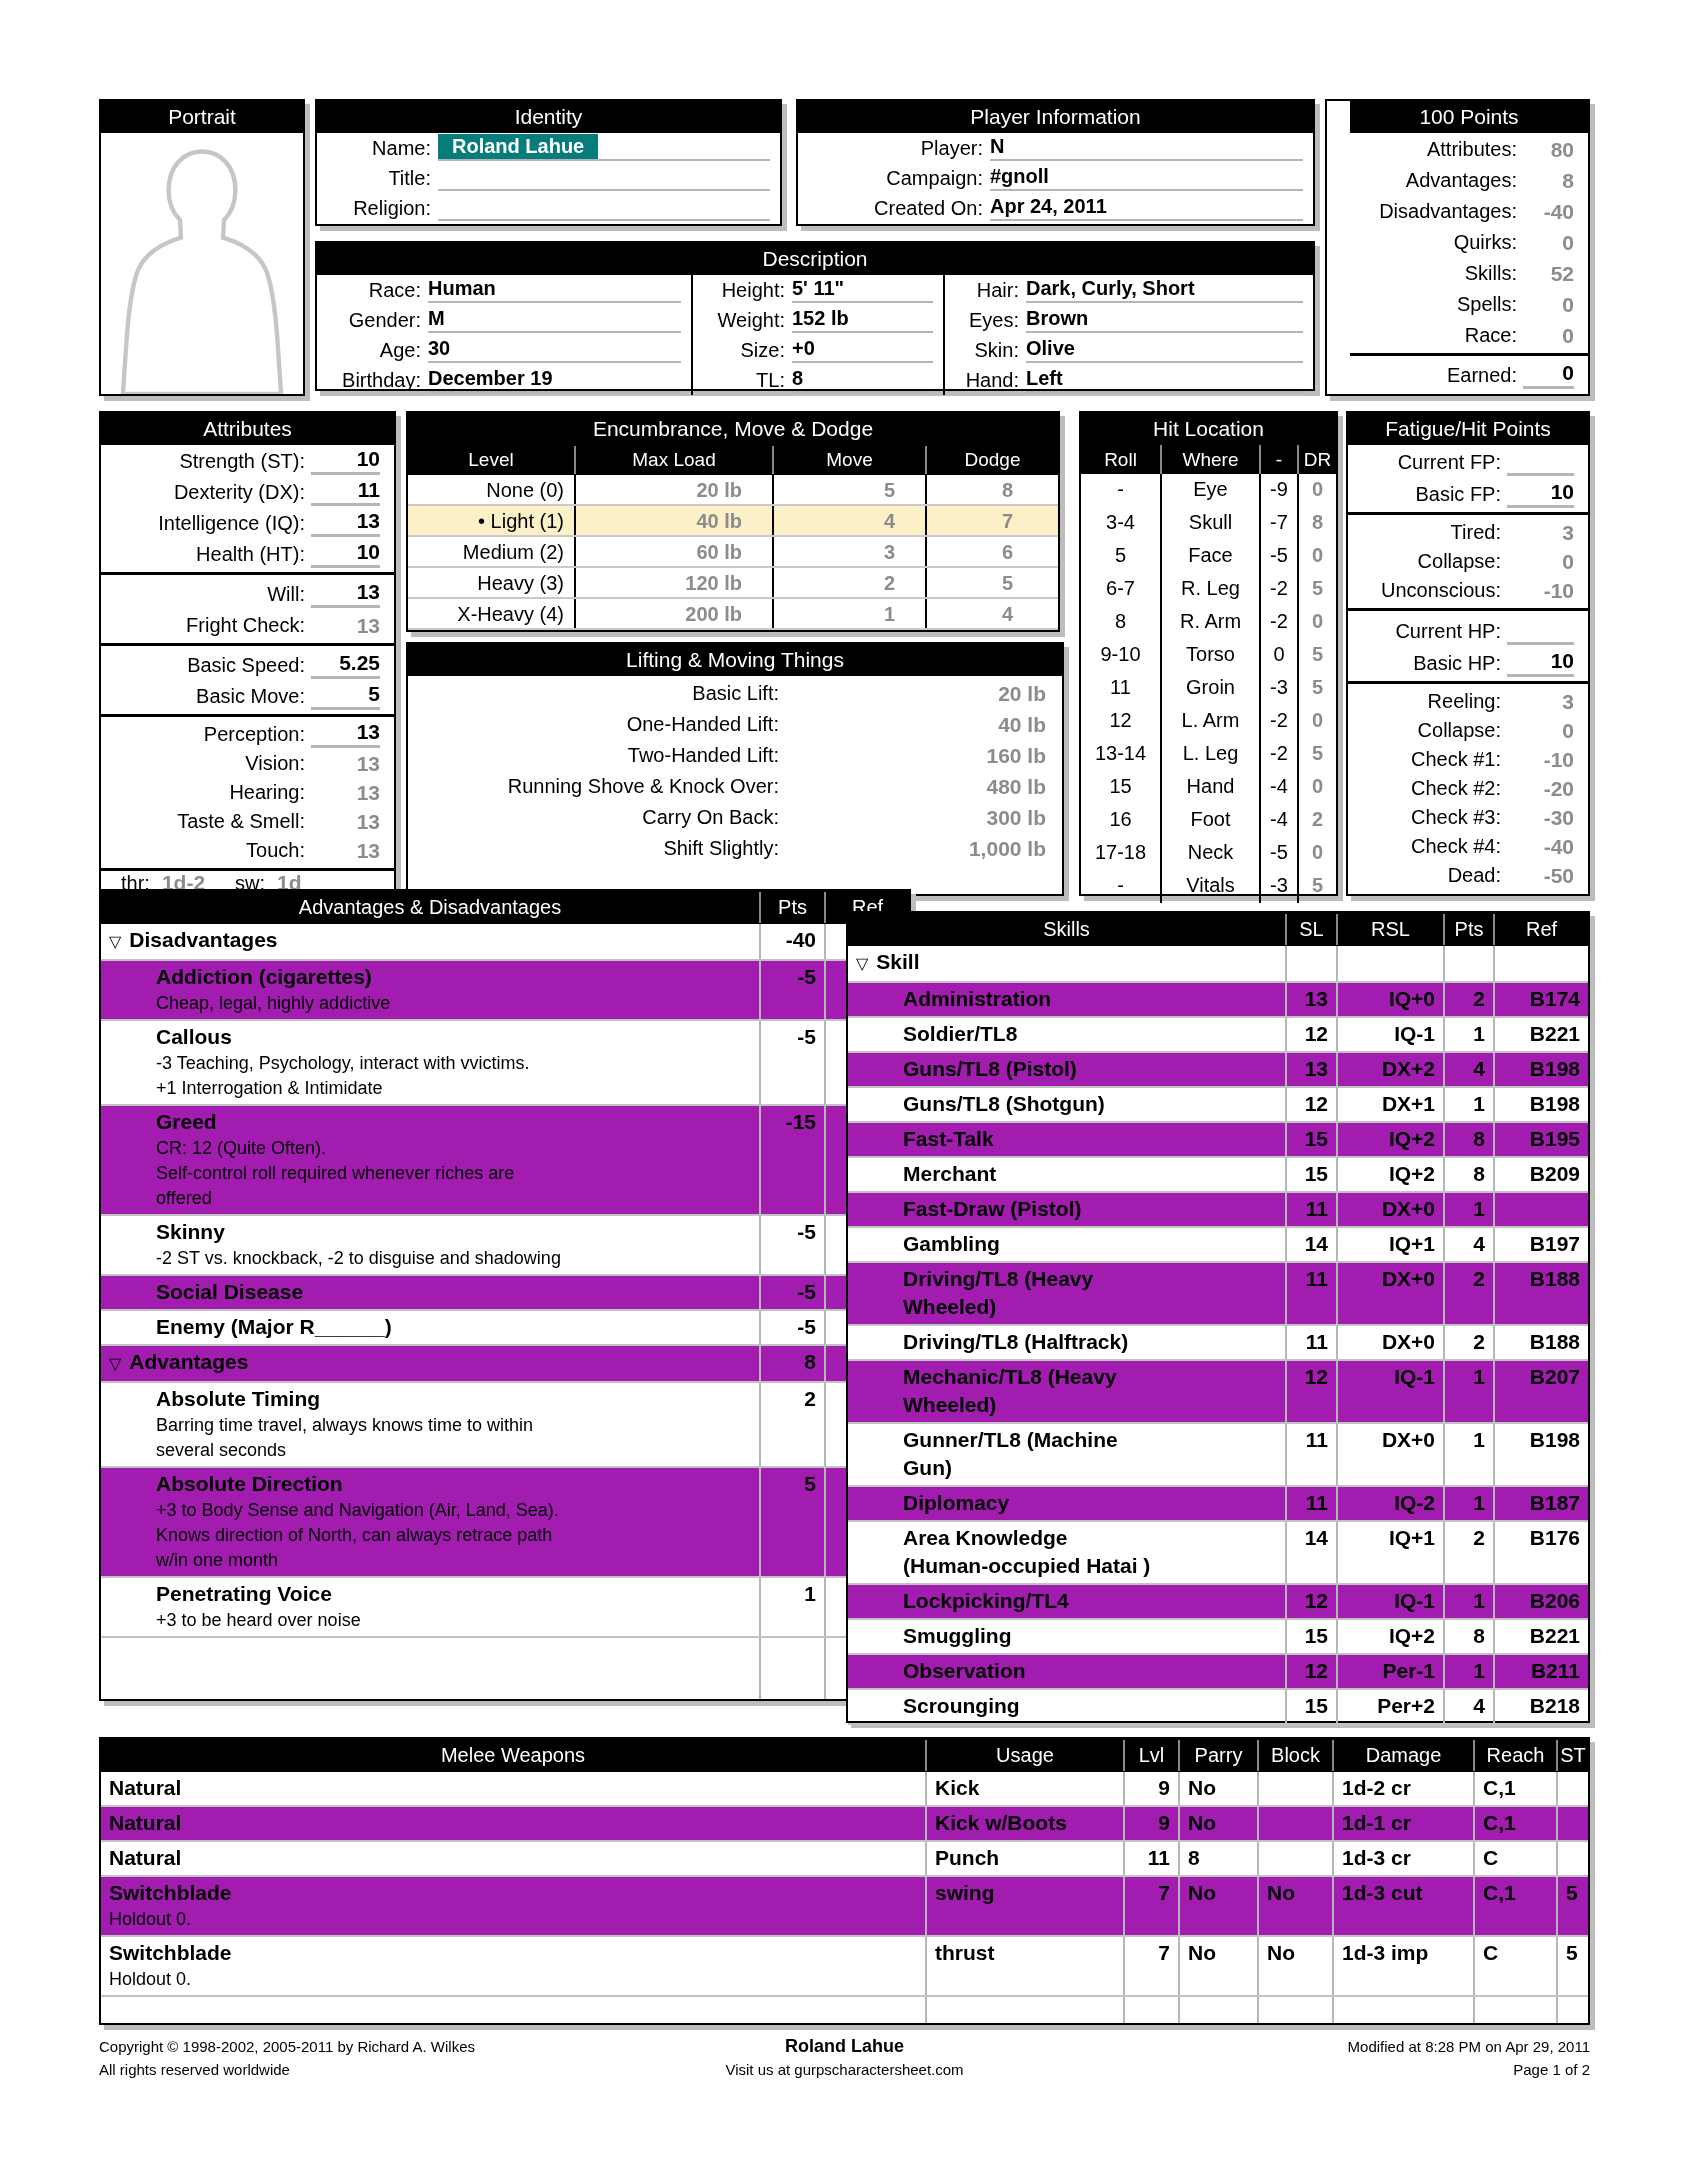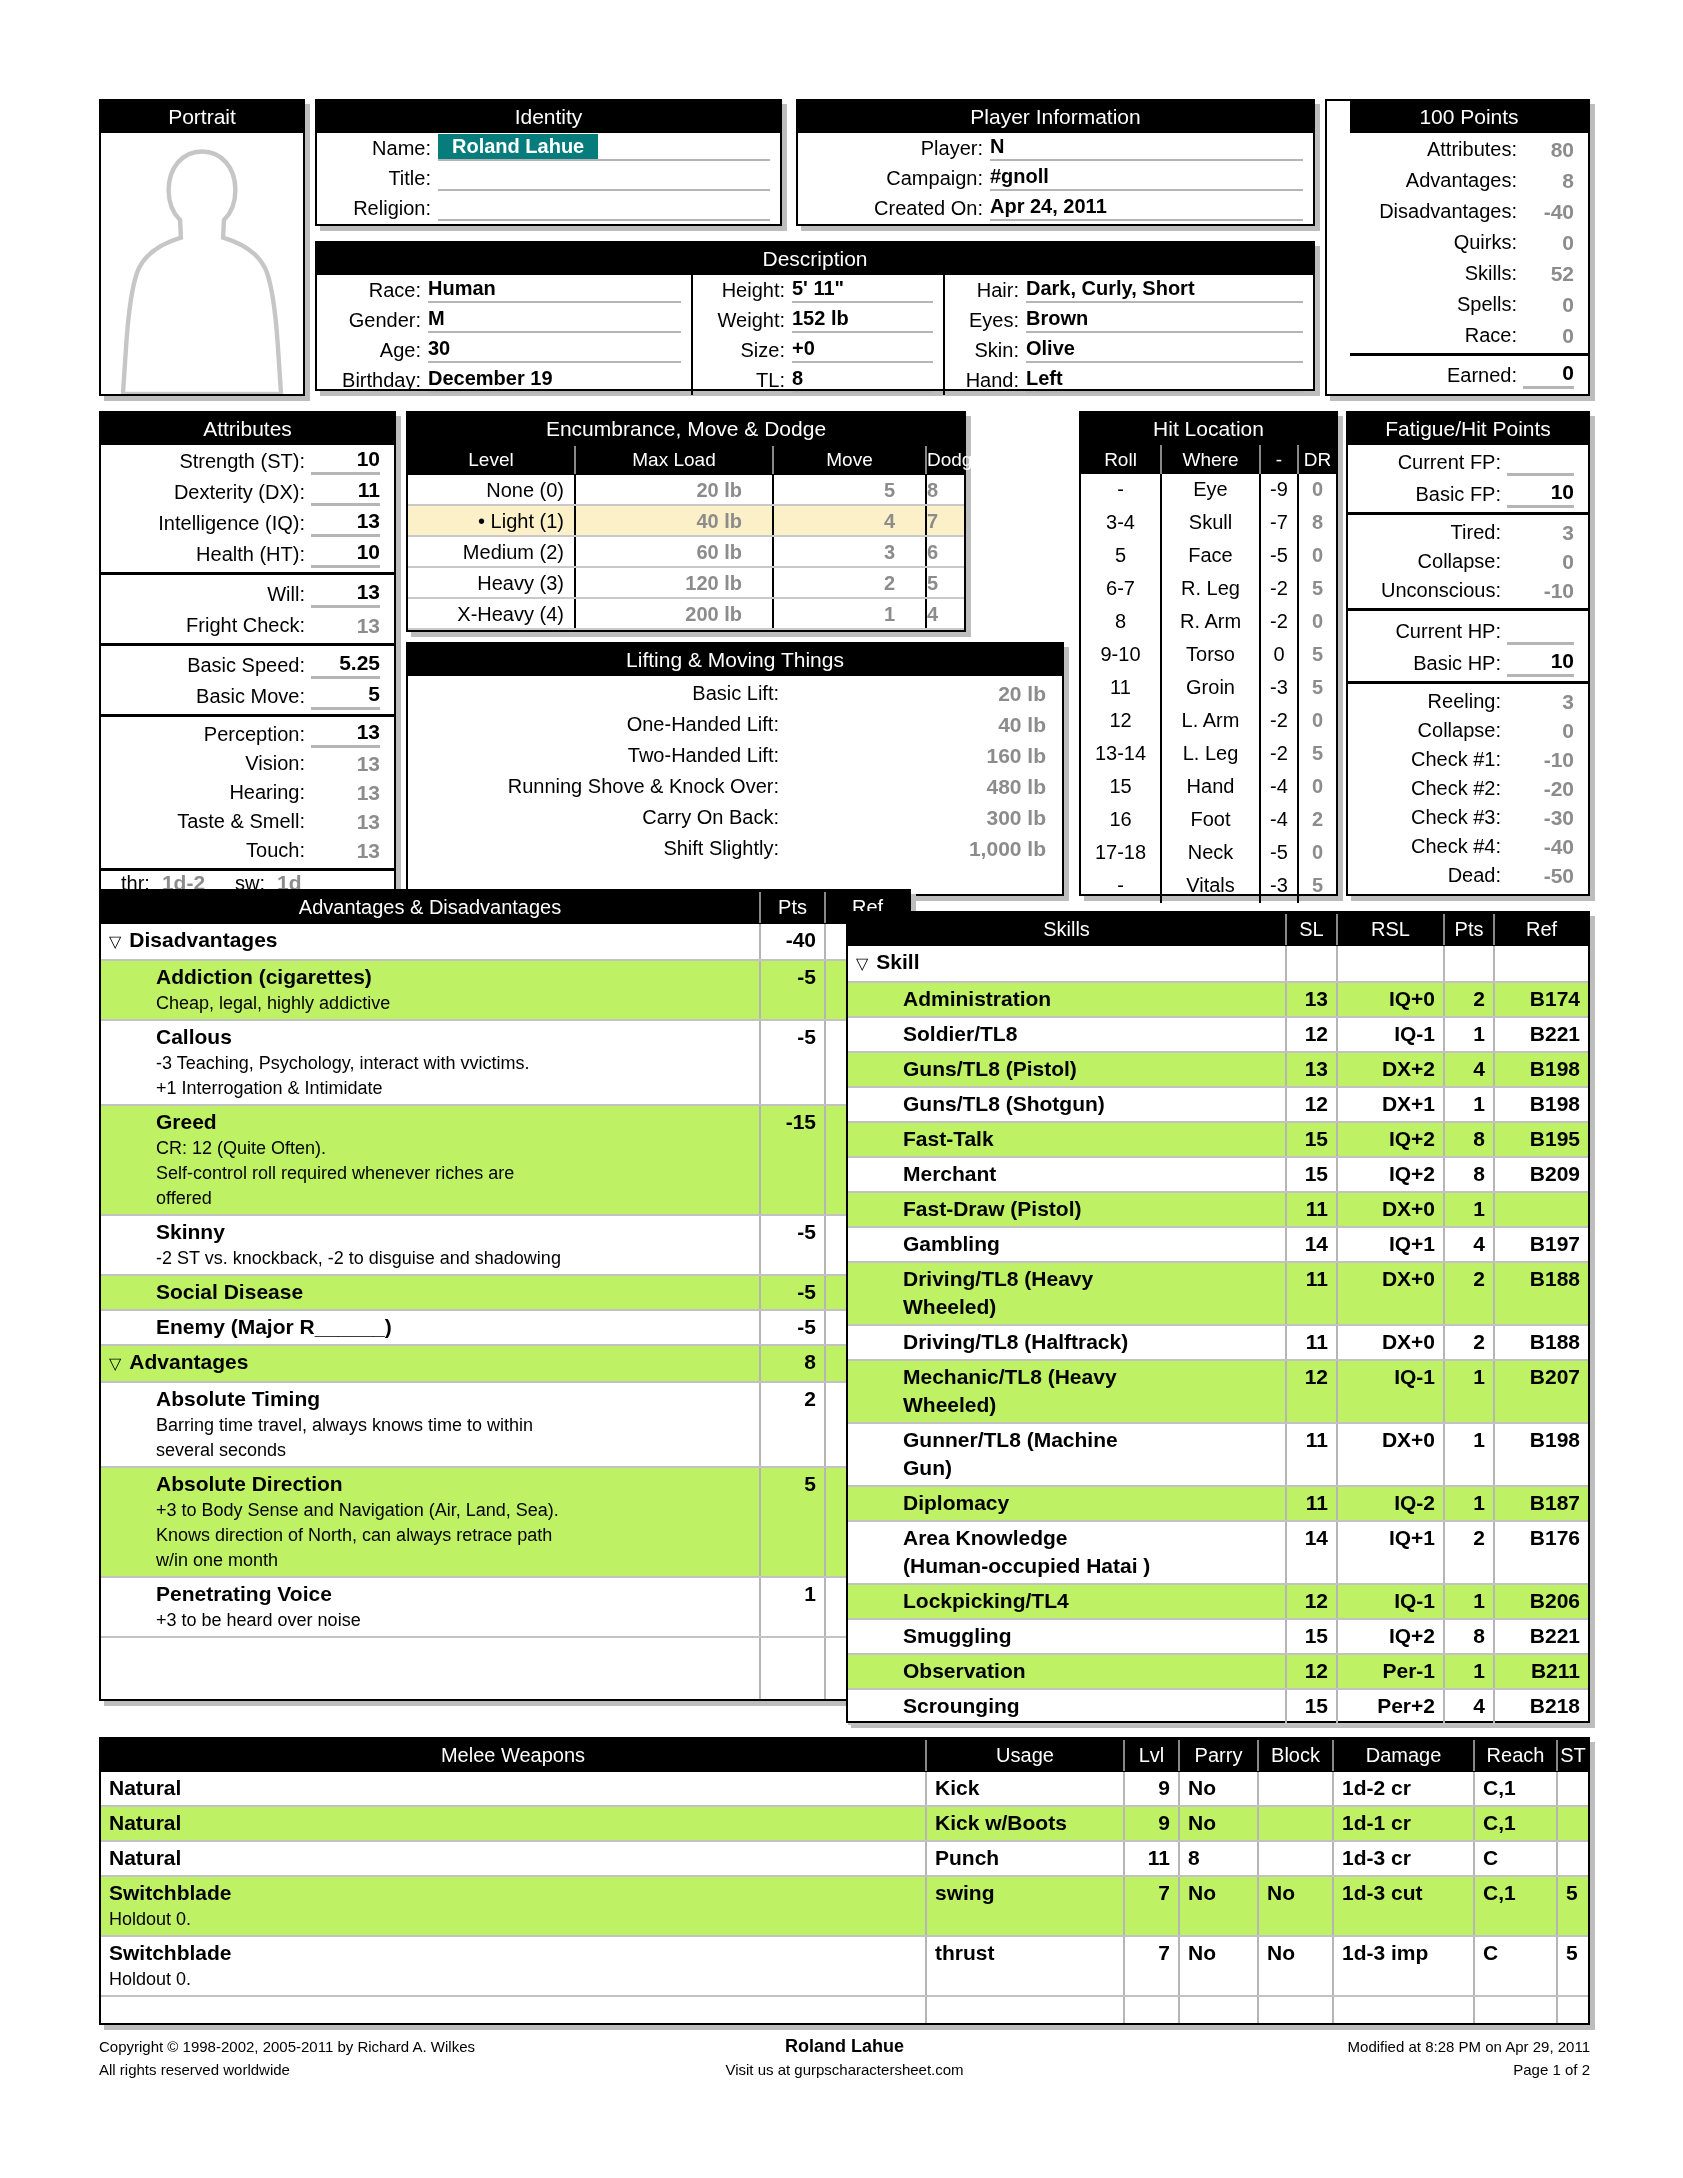--- a/index.html
+++ b/index.html
@@ -75,21 +75,21 @@
   
   .adv-grid   { display:grid; grid-template-columns:1fr 65px 85px; }
   .skill-grid { display:grid; grid-template-columns:1fr 51px 107px 50px 95px; }
   .melee-grid { display:grid; grid-template-columns:1fr 198px 55px 79px 75px 141px 83px 1fr0px; }
   .melee-grid { grid-template-columns:1fr 198px 55px 79px 75px 141px 83px 32px; }
   .thead { background:#000; color:#fff; height:33px; align-items:center; text-align:center;
            font-size:20px; flex:0 0 auto; }
   .thead span { line-height:31px; }
   .thead span + span { border-left:2px solid #888; }
   .trow { border-bottom:2px solid #c2c2c2; align-items:stretch; min-height:33px; }
-  .trow.green { background:#bef264; }
+  .trow.green { background:#a21caf; }
   .tname-cell { padding:2px 6px 3px 55px; }
   .group .tname-cell { padding-left:8px; }
   .tname { font-size:21px; font-weight:bold; line-height:28px; white-space:pre-line; }
   .tri { display:none; font-size:16px; font-weight:normal; margin-right:8px; }
   .group .tri { display:inline; }
   .tdesc { font-size:18px; font-weight:normal; line-height:25px; white-space:pre-line; }
   .tnum { border-left:2px solid #b5b5b5; text-align:right; padding:2px 8px 0 2px;
           font-size:21px; font-weight:bold; line-height:28px; }
   .tcell { border-left:2px solid #b5b5b5; text-align:left; padding:2px 2px 0 8px;
            font-size:21px; font-weight:bold; line-height:28px; }
@@ -361,21 +361,21 @@
         </div>
       </div>
     <div class="dmg-row">
       <span class="dlbl">thr:</span>
       <span class="dval">1d-2</span>
       <span class="dlbl">sw:</span>
       <span class="dval">1d</span>
     </div>
   </div>
 
-  <div class="panel" style="left:406px;top:411px;width:560px;height:221px;">
+  <div class="panel" style="left:406px;top:411px;width:654px;height:221px;">
     <div class="hdr">Encumbrance, Move &amp; Dodge</div>
     <div class="enc-grid enc-head">
       <span>Level</span>
       <span>Max Load</span>
       <span>Move</span>
       <span>Dodge</span>
     </div>
     <div>
 
         <div class="enc-grid enc-row">

